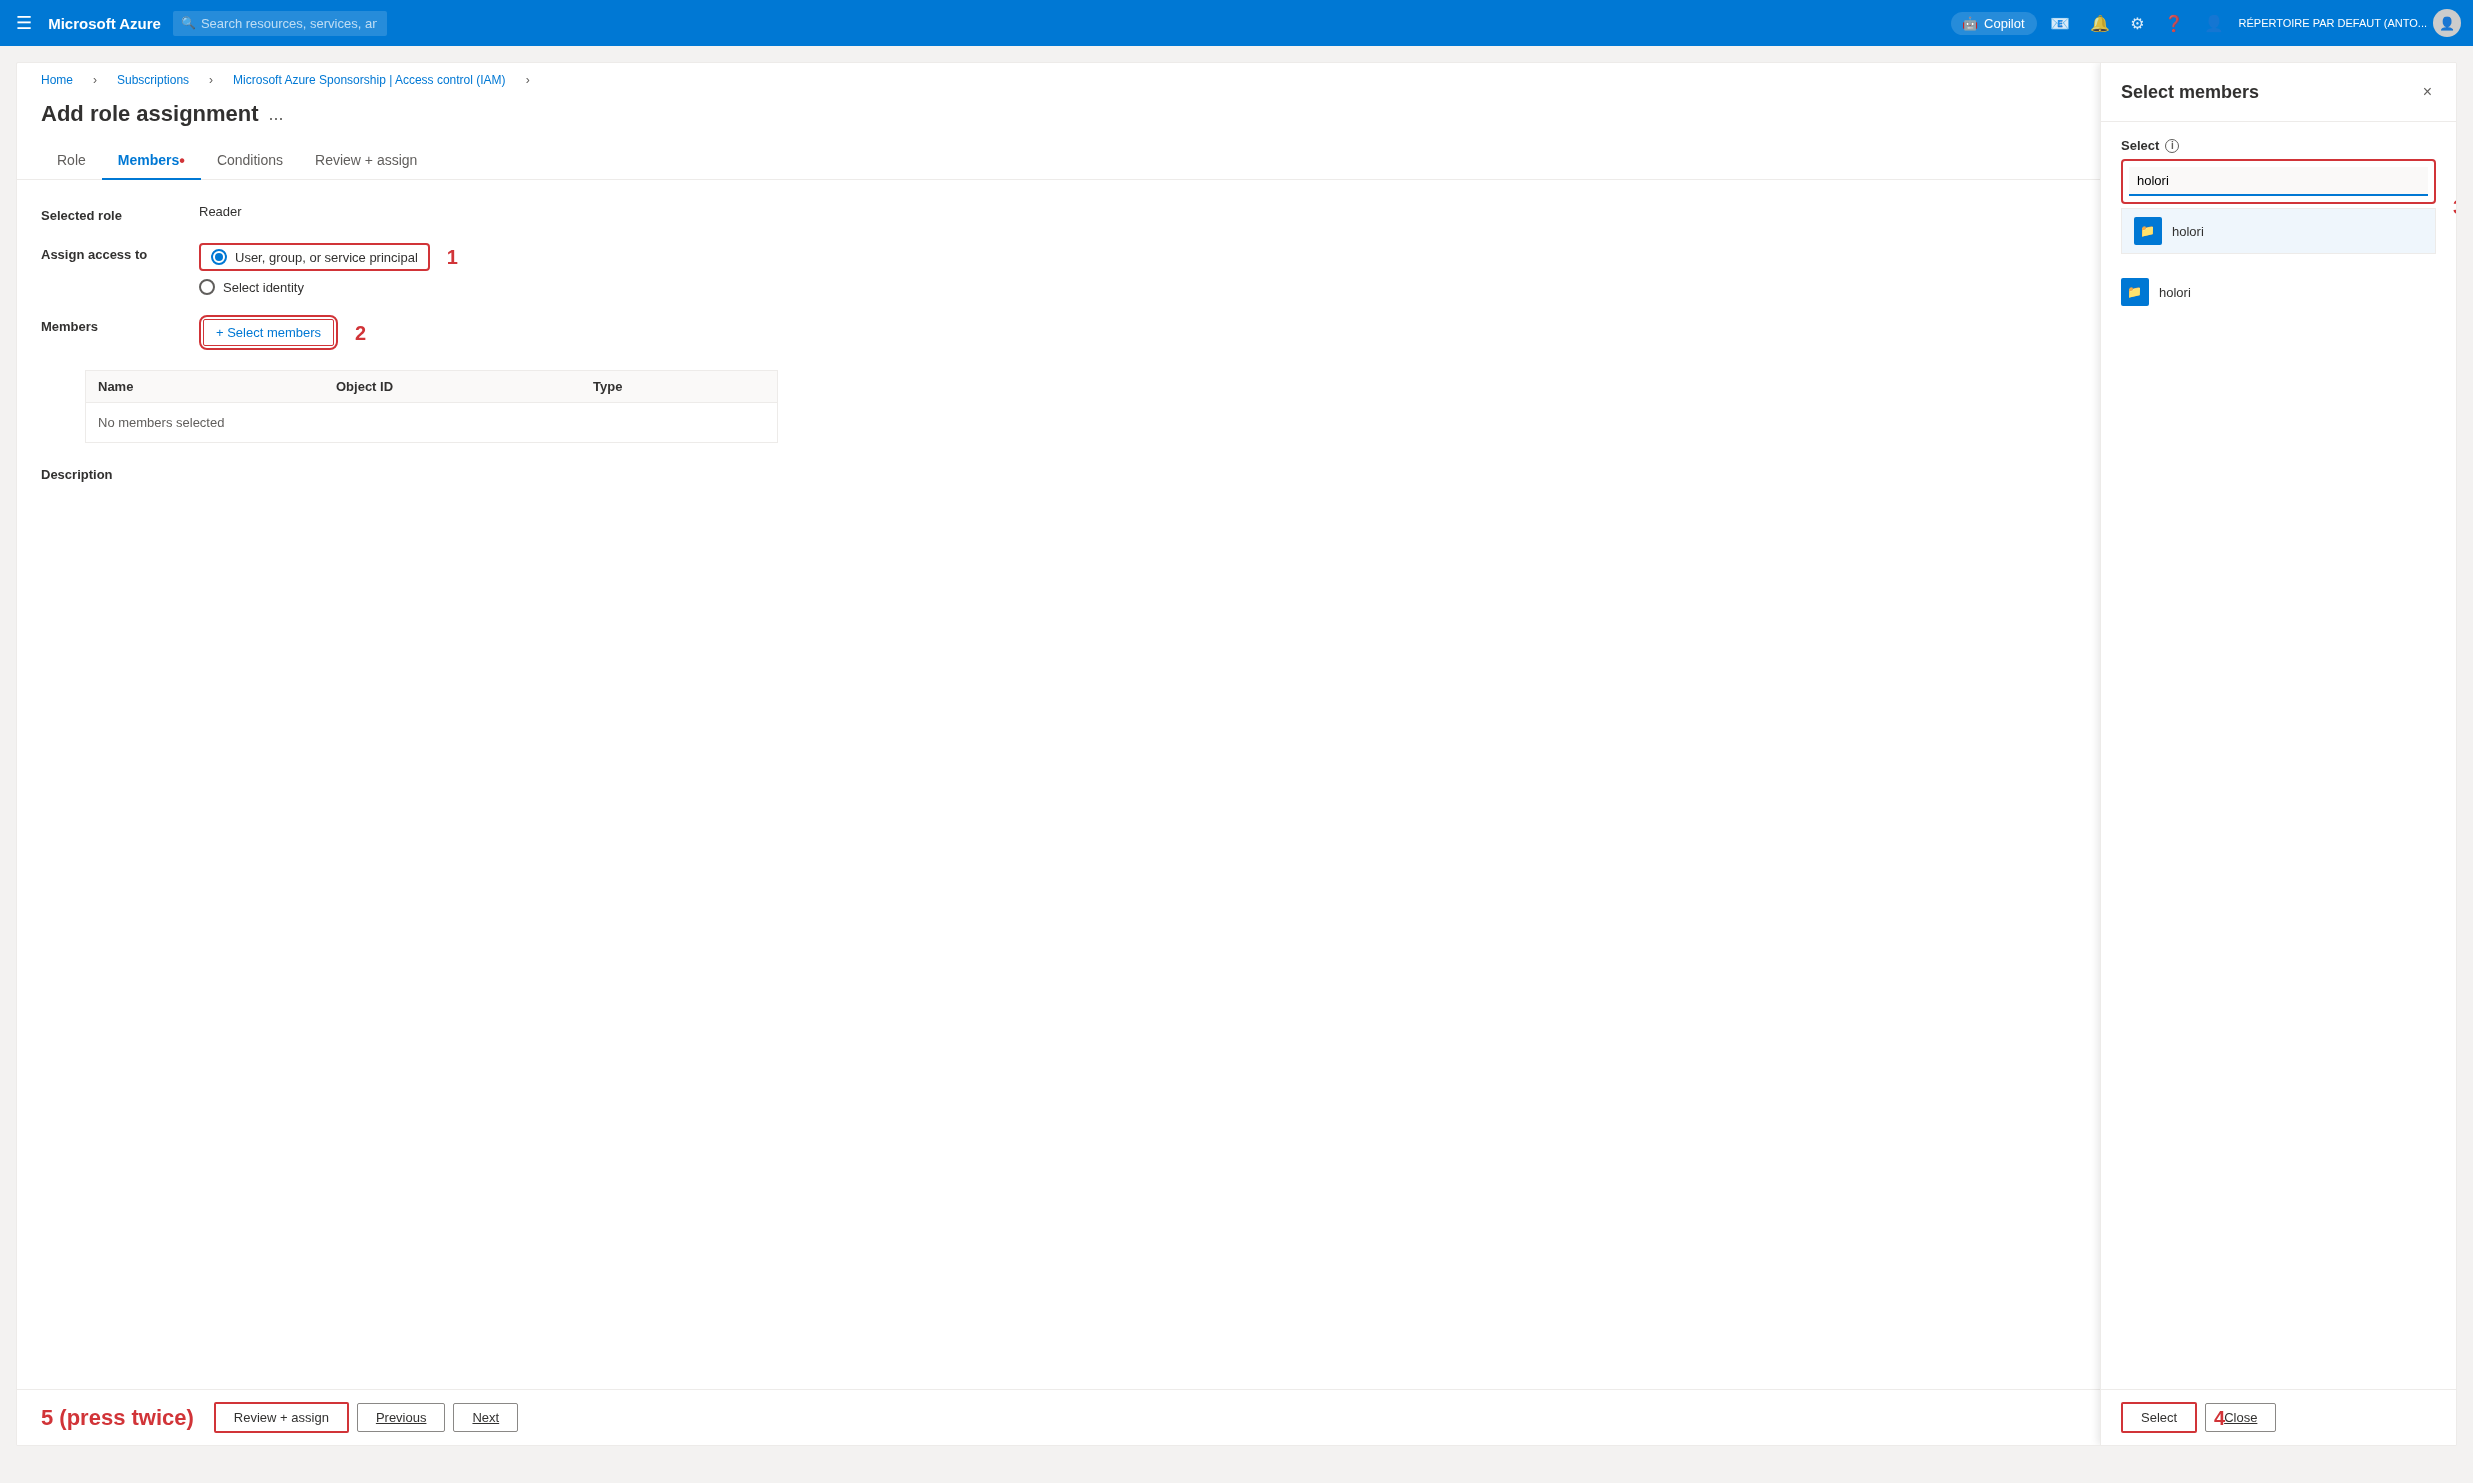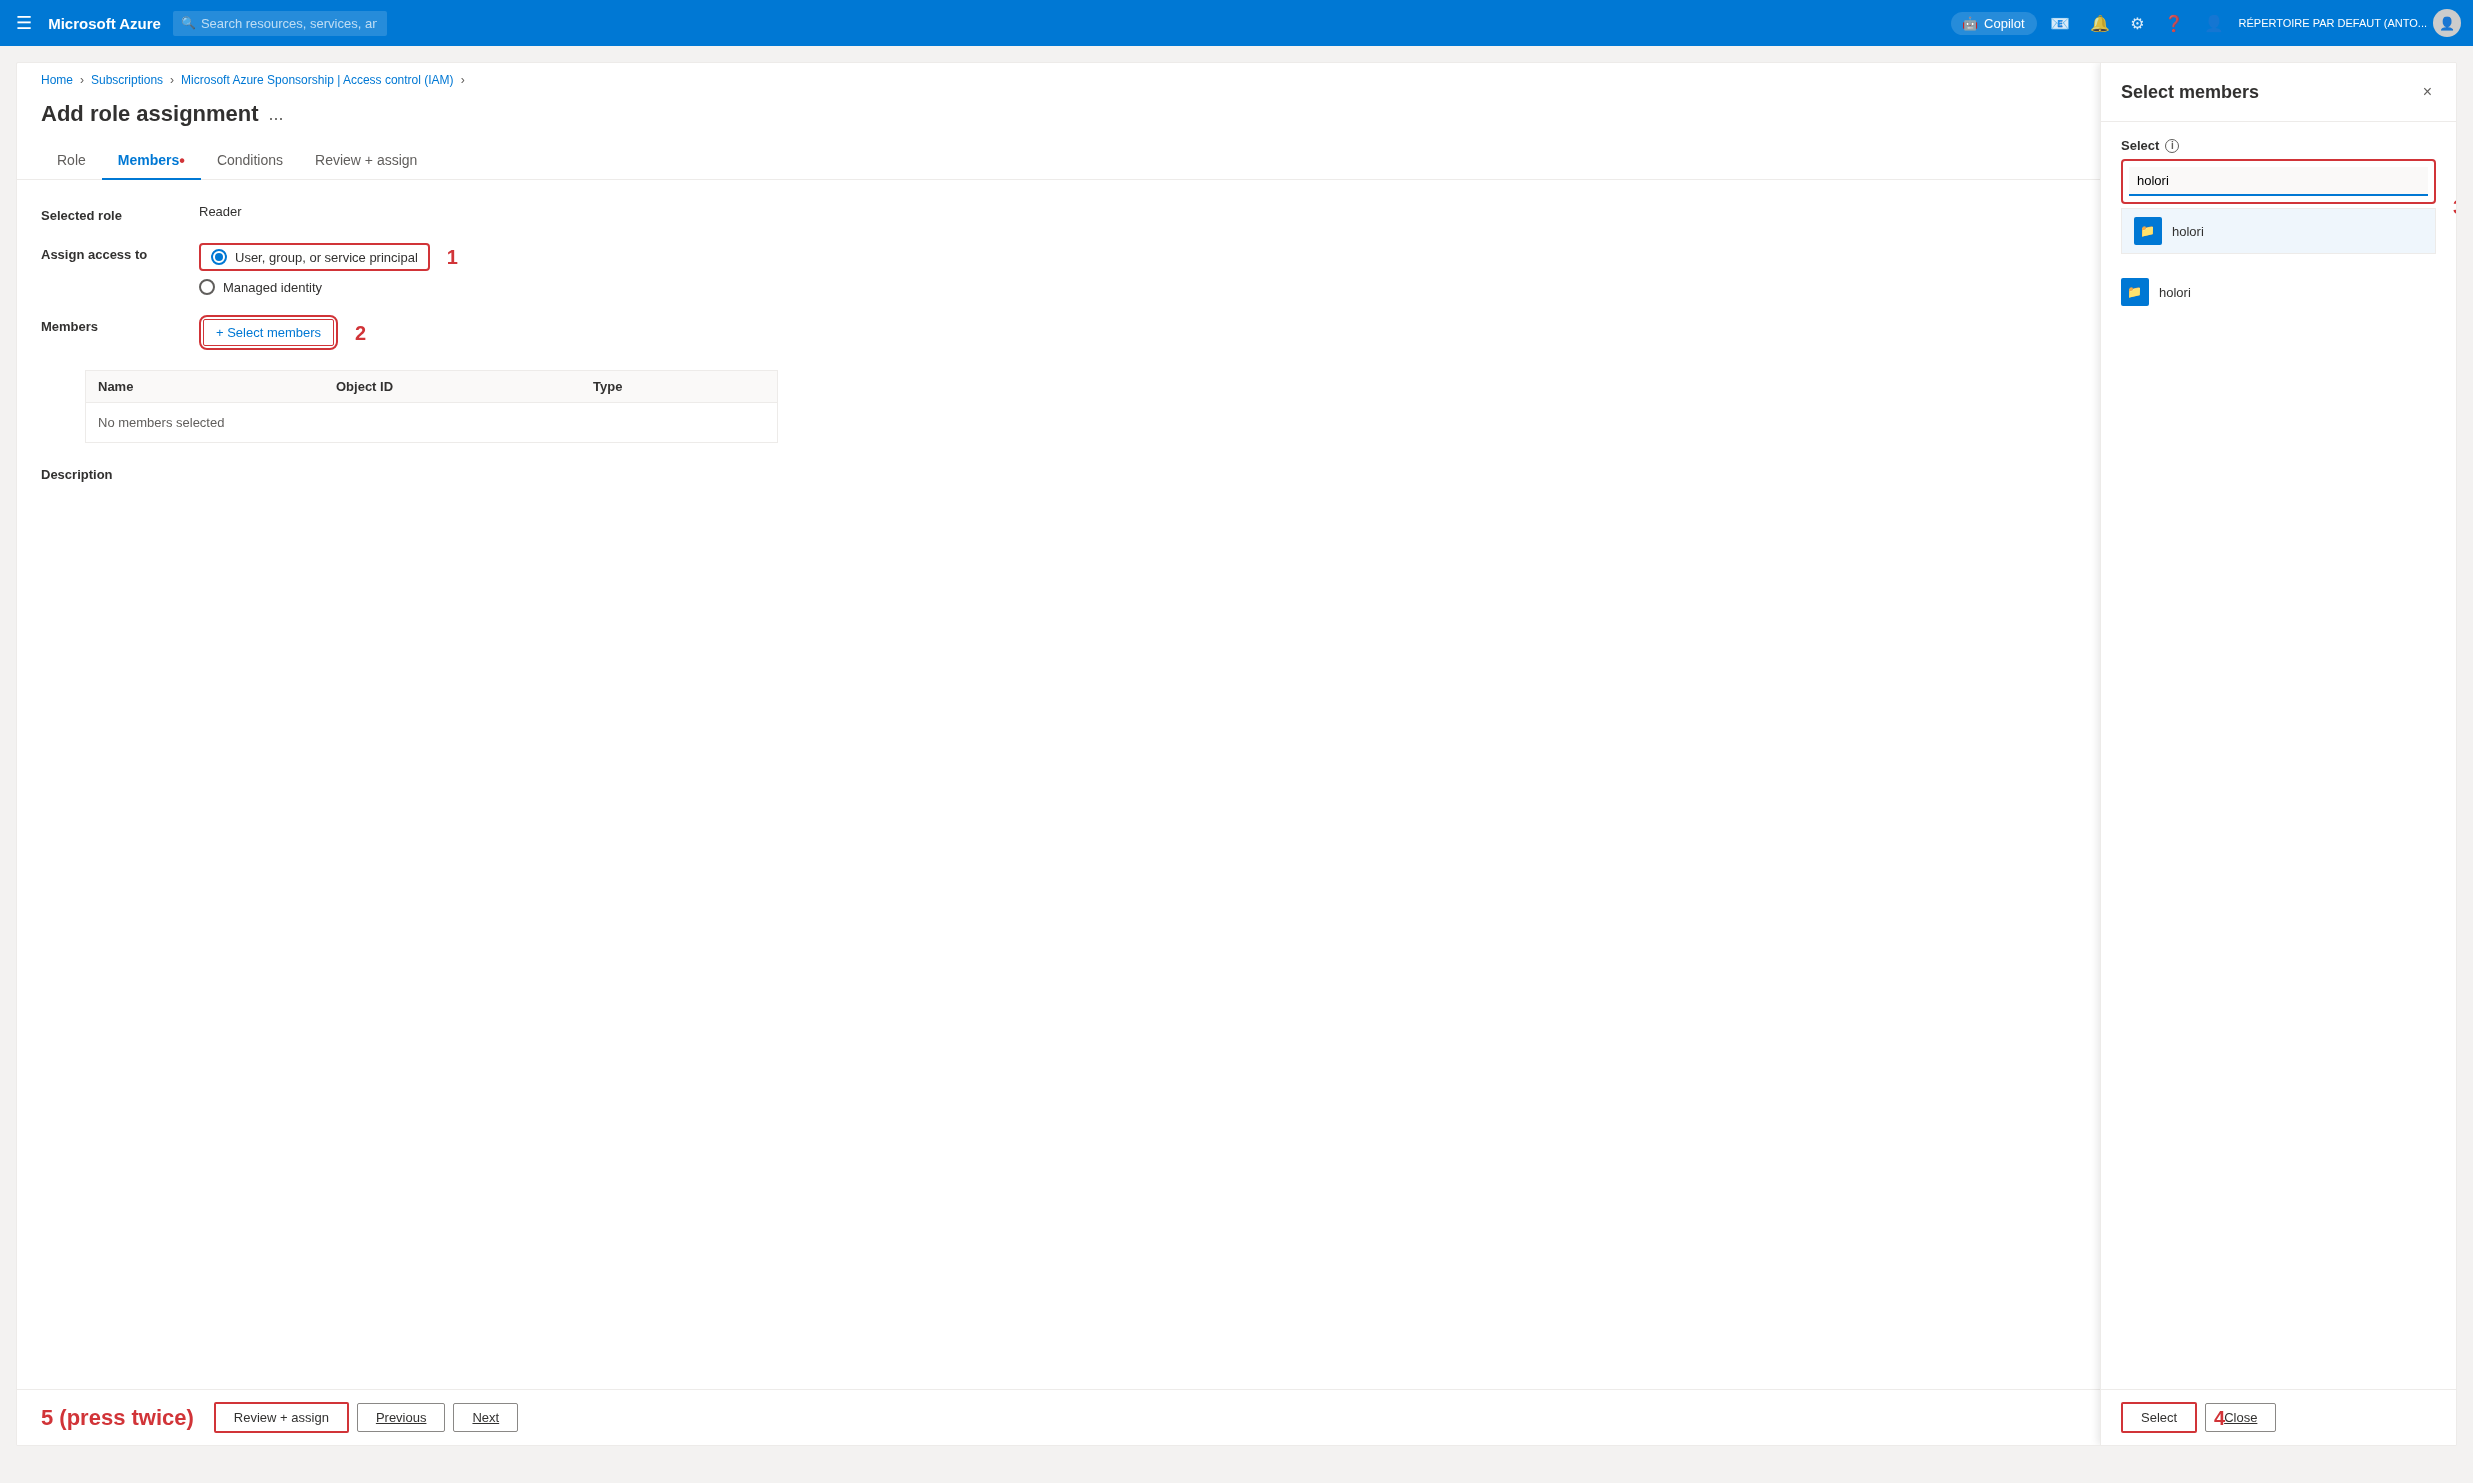--- a/index.html
+++ b/index.html
@@ -107,21 +107,21 @@
       overflow: hidden;
     }
 
     
     .breadcrumb {
       padding: 10px 24px;
       font-size: 12px;
       color: #0078d4;
       display: flex;
       align-items: center;
-      gap: 7px;
+      gap: 20px;
     }
     .breadcrumb span { color: #605e5c; }
     .breadcrumb a { color: #0078d4; text-decoration: none; cursor: pointer; }
     .breadcrumb-sep { color: #605e5c; }
 
     
     .page-header {
       padding: 4px 24px 16px;
       display: flex;
       align-items: center;
@@ -552,21 +552,21 @@
             <div style="position: relative; display: inline-block;">
               <div style="border: 2px solid #d13438; border-radius: 4px; padding: 4px 10px; display: inline-flex; align-items: center; gap: 8px;">
                 <div class="radio-circle checked"></div>
                 <span>User, group, or service principal</span>
               </div>
               <span style="position: absolute; right: -28px; top: 50%; transform: translateY(-50%); color: #d13438; font-size: 20px; font-weight: 700;">1</span>
             </div>
 
             <div class="radio-option">
               <div class="radio-circle unchecked"></div>
-              <span>Managed identity</span>
+              <span>Select identity</span>
             </div>
           </div>
         </div>
       </div>
 
       <div class="form-row">
         <div class="form-label">Members</div>
         <div>
           <div style="position: relative; display: inline-block;">
             <div style="border: 2px solid #d13438; border-radius: 8px; padding: 2px;">

